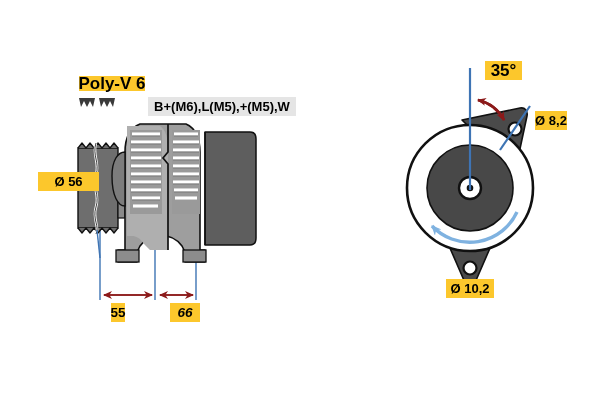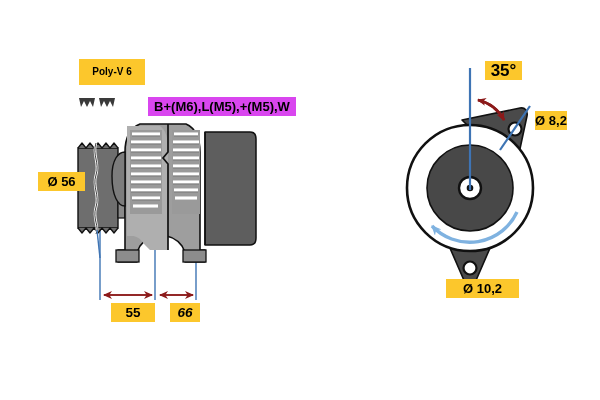--- a/index.html
+++ b/index.html
@@ -15,21 +15,21 @@
     position:absolute;
     font-weight:bold;
     color:#000;
     white-space:nowrap;
     line-height:1;
     display:flex;
     align-items:center;
     justify-content:center;
   }
   .label.yellow{background:#FCC72C;}
-  .label.blue{background:#d946ef;}
+  .label.blue{background:#e5e5e5;}
   svg{display:block;position:absolute;top:0;left:0;}
 </style>
 </head>
 <body>
 
 <div id="stage">
 
   <svg width="600" height="400" viewBox="0 0 600 400">
 
     <defs>
@@ -193,29 +193,29 @@
       <path d="M478,100 A40,40 0 0 1 504,120" fill="none" stroke="#8C1A1A" stroke-width="2.6" marker-end="url(#arrRedR)"></path>
       <path d="M504,120 A40,40 0 0 0 478,100" fill="none" stroke="#8C1A1A" stroke-width="2.6" marker-end="url(#arrRedR)"></path>
     </g>
   </svg>
 
   <svg width="40" height="16" style="left:78px;top:95px;">
     <path d="M1,3 L17,3 L15,12 L12,6 L9,12 L6,6 L3,12 Z" fill="#3A3A3A"></path>
     <path d="M21,3 L37,3 L35,12 L32,6 L29,12 L26,6 L23,12 Z" fill="#3A3A3A"></path>
   </svg>
 
-  <div class="label yellow" style="left:79px;top:59px;width:66px;height:26px;font-size:10px;">Poly-V 6</div>
+  <div class="label yellow" style="left:79px;top:76px;width:66px;height:15px;font-size:17px;">Poly-V 6</div>
 
   <div class="label blue" style="left:148px;top:97px;width:148px;height:19px;font-size:13px;">B+(M6),L(M5),+(M5),W</div>
 
-  <div class="label yellow" style="left:38px;top:172px;width:47px;height:19px;font-size:13px;">Ø 56</div>
-
-  <div class="label yellow" style="left:111px;top:303px;width:44px;height:19px;font-size:13.5px;">55</div>
+  <div class="label yellow" style="left:38px;top:172px;width:61px;height:19px;font-size:13px;">Ø 56</div>
+
+  <div class="label yellow" style="left:111px;top:303px;width:14px;height:19px;font-size:13.5px;">55</div>
 
   <div class="label yellow" style="left:170px;top:303px;width:30px;height:19px;font-size:13.5px;font-style:italic;">66</div>
 
   <div class="label yellow" style="left:485px;top:61px;width:37px;height:19px;font-size:17px;">35°</div>
 
   <div class="label yellow" style="left:535px;top:111px;width:32px;height:19px;font-size:13px;">Ø 8,2</div>
 
-  <div class="label yellow" style="left:446px;top:279px;width:73px;height:19px;font-size:13px;">Ø 10,2</div>
+  <div class="label yellow" style="left:446px;top:279px;width:48px;height:19px;font-size:13px;">Ø 10,2</div>
 
 </div>
 
 </body></html>

